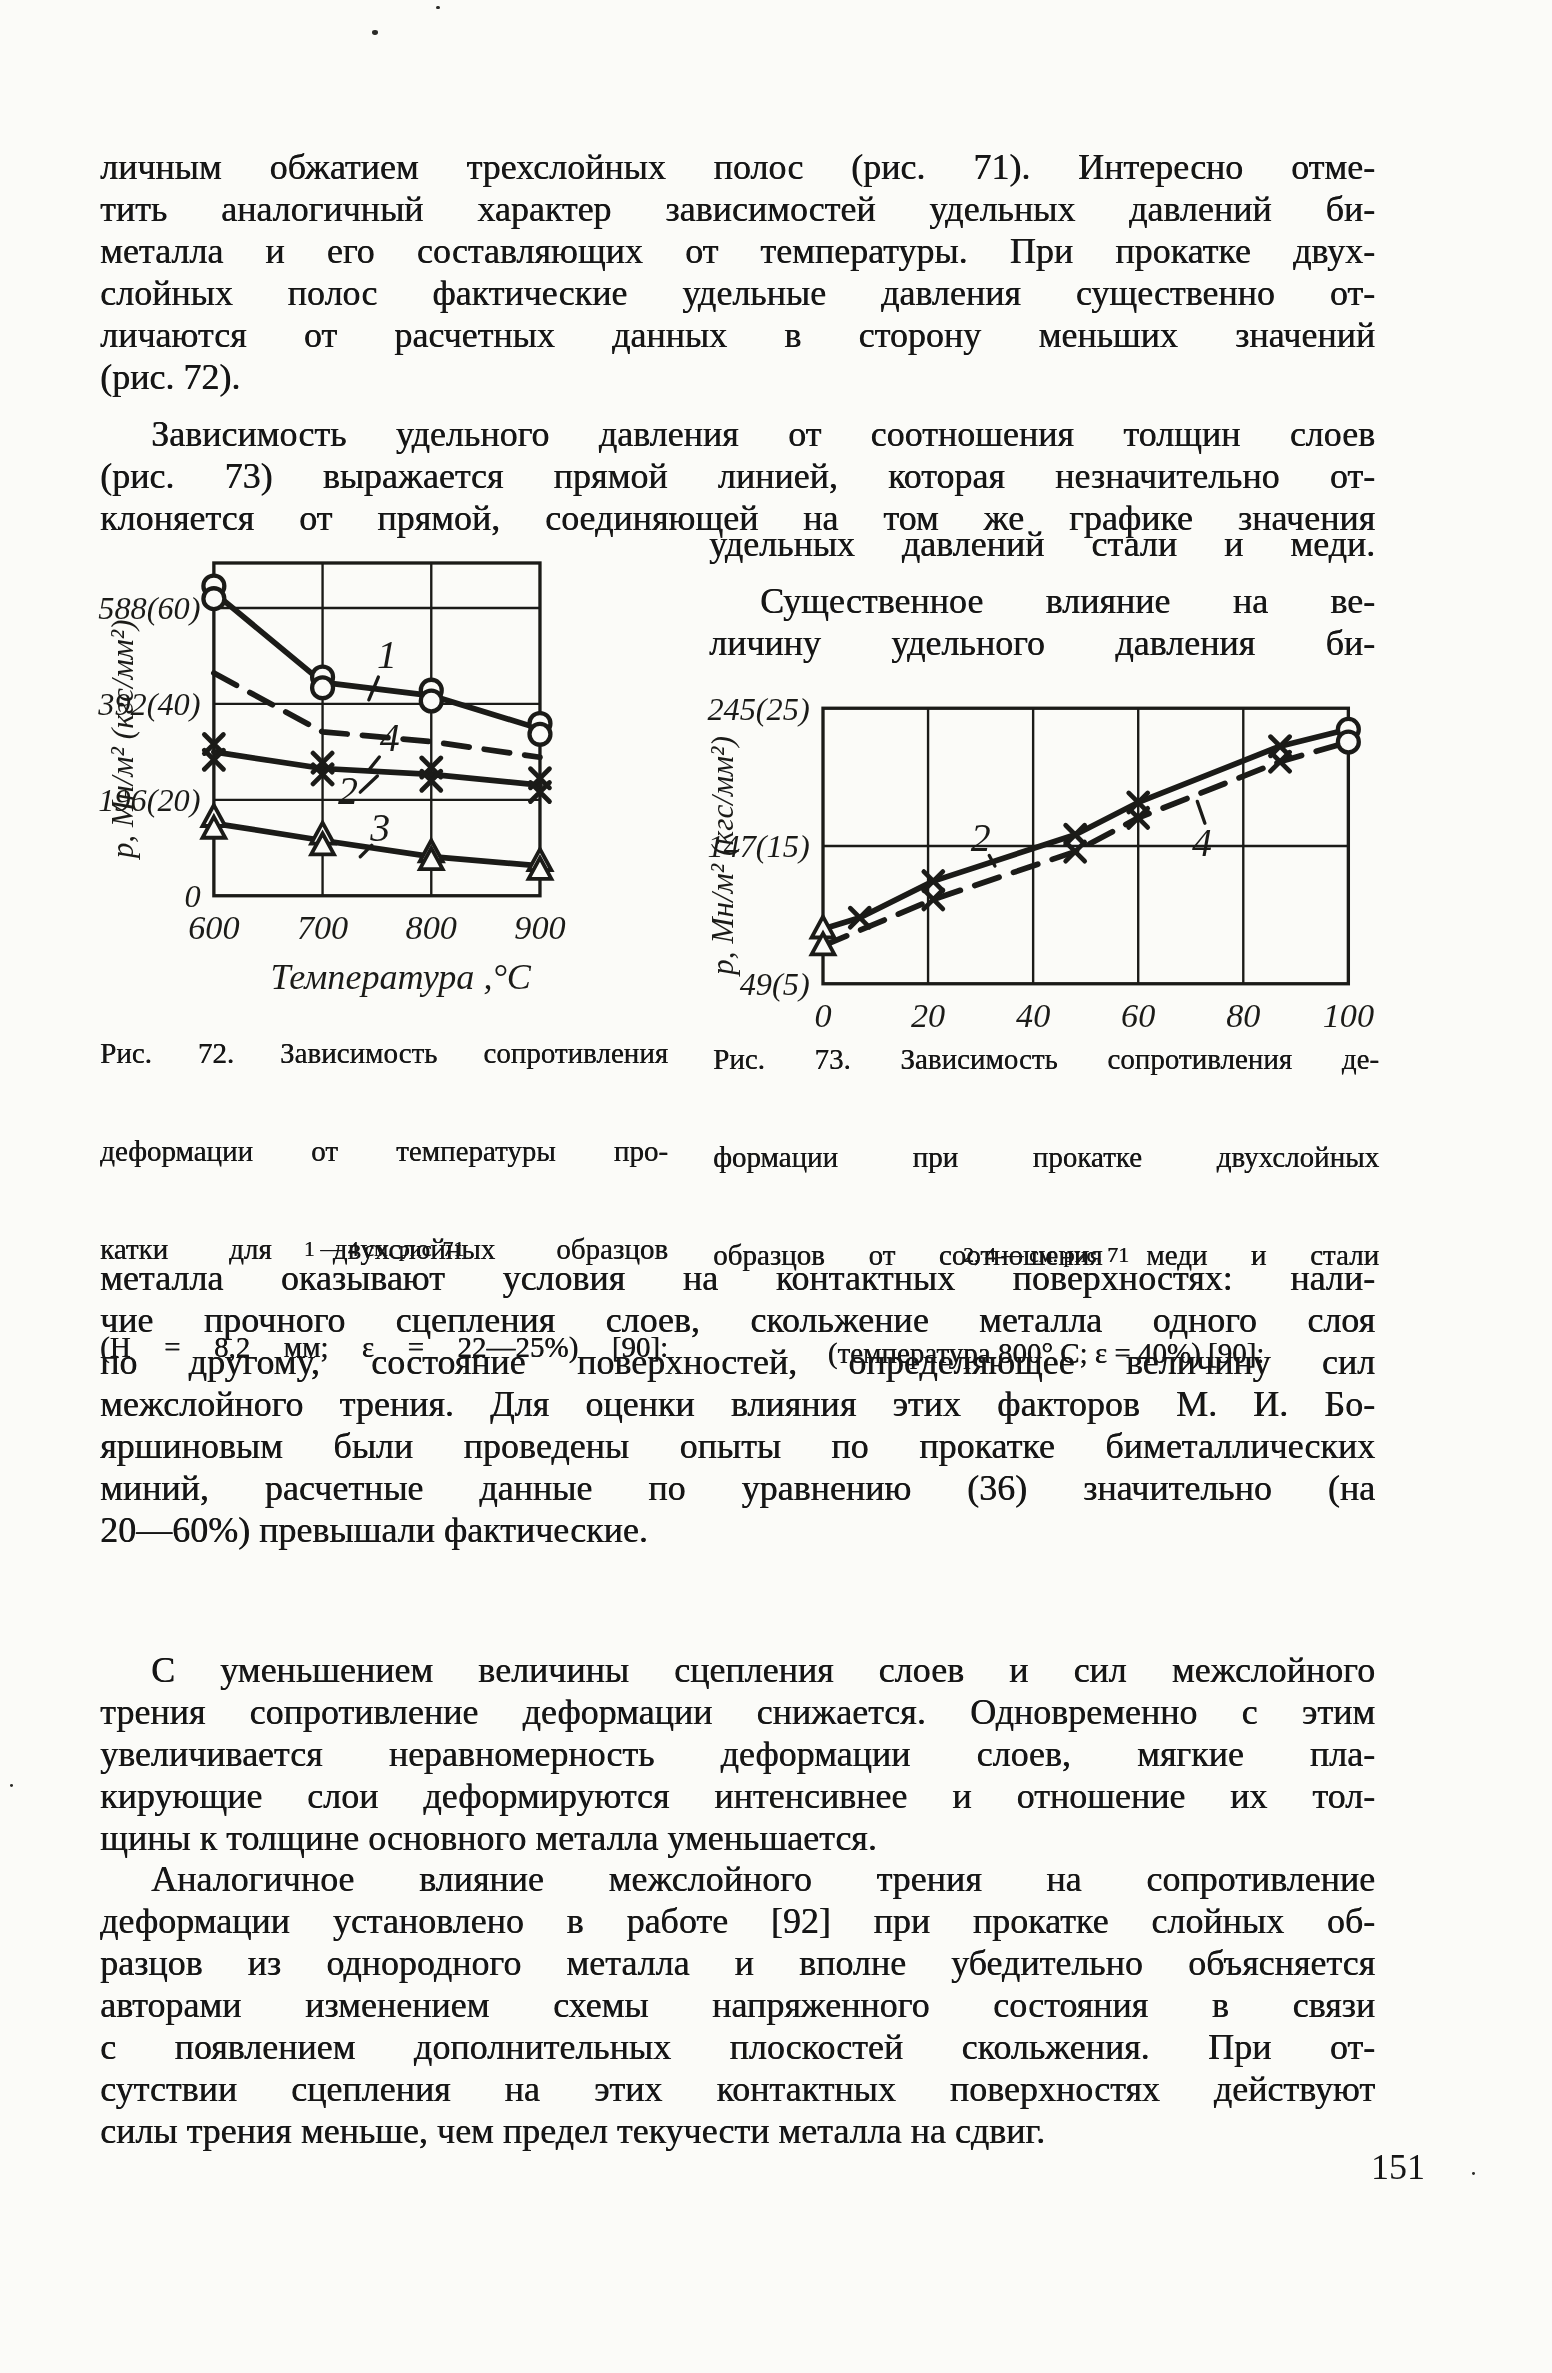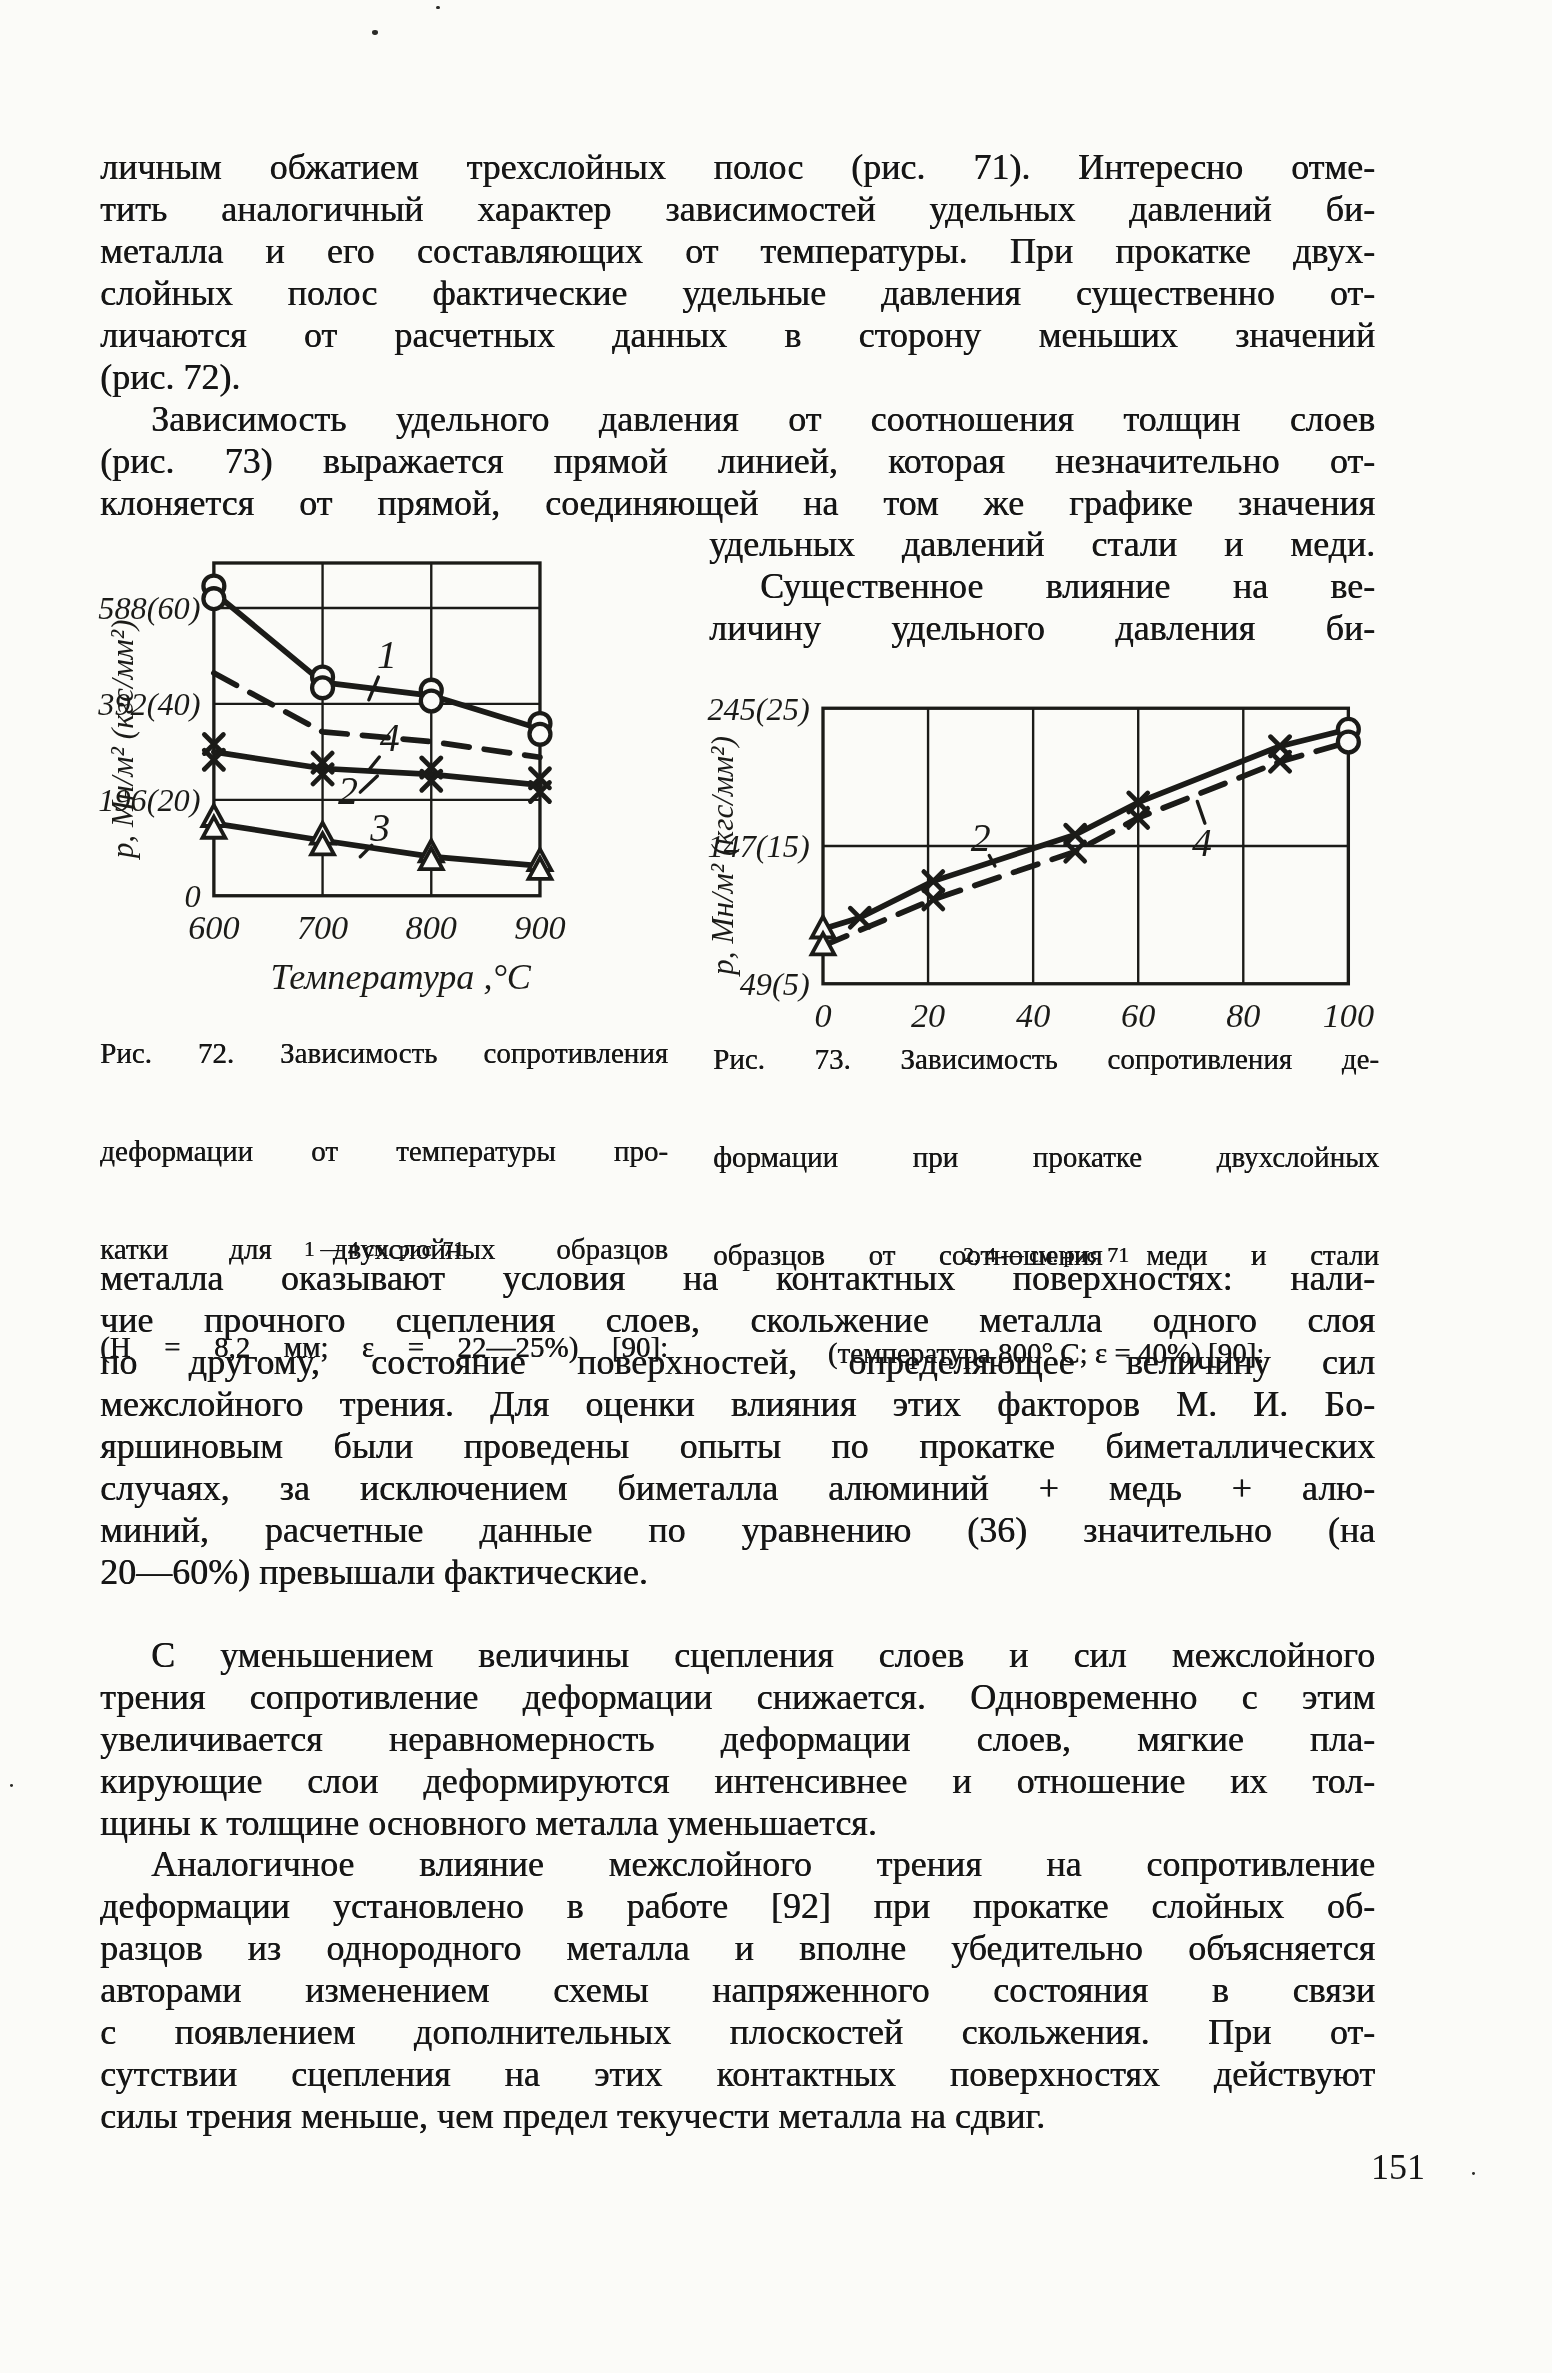--- a/index.html
+++ b/index.html
@@ -2,21 +2,21 @@
 <html style="font-size:15px"><head>
 <meta charset="utf-8">
 <style>
   html,body{margin:0;padding:0;}
   body{width:1552px;height:2374px;position:relative;background:#fbfbf8;
        font-family:"Liberation Serif","DejaVu Serif",serif;color:#161616;overflow:hidden;}
   .tb{position:absolute;left:100px;width:1275px;font-size:36px;line-height:42px;}
   .tb div{height:42px;text-shadow:0.5px 0 0 currentColor;}
   .j{text-align:justify;}
   .j::after{content:"";display:inline-block;width:100%;height:0;line-height:0;vertical-align:top;}
-  .ind{text-indent:51px;}
+  .ind{text-indent:51px;margin-top:15px;}
   .rc{left:709px;width:666px;}
   .cap{position:absolute;font-size:29px;line-height:49px;}
   .cap div{text-shadow:0.4px 0 0 currentColor;}
   .leg{position:absolute;font-size:22px;text-align:center;text-shadow:0.3px 0 0 currentColor;}
   .chart{position:absolute;overflow:visible;}
   .chart text{font-family:"Liberation Serif","DejaVu Serif",serif;}
   .pagenum{position:absolute;left:1333px;top:2146px;font-size:36px;margin-left:38px;}
   .speck{position:absolute;background:#2b2b28;border-radius:50%;}
 </style>
 </head>
@@ -150,21 +150,20 @@
   <div style="text-align:center">(температура 800° С; ε = 40%) [90]:</div>
 </div>
 <div class="leg" style="left:713px;width:666px;top:1242px">2, 4 — см. рис. 71</div>
 
 <div class="tb" id="p3" style="top:1257px">
   <div class="j">металла оказывают условия на контактных поверхностях: нали-</div>
   <div class="j">чие прочного сцепления слоев, скольжение металла одного слоя</div>
   <div class="j">по другому, состояние поверхностей, определяющее величину сил</div>
   <div class="j">межслойного трения. Для оценки влияния этих факторов М. И. Бо-</div>
   <div class="j">яршиновым были проведены опыты по прокатке биметаллических</div>
-  <div class="j">случаях, за исключением биметалла алюминий + медь + алю-</div>
   <div class="j">миний, расчетные данные по уравнению (36) значительно (на</div>
   <div>20—60%) превышали фактические.</div>
 </div>
 
 <div class="tb" id="p4" style="top:1634px">
   <div class="j ind">С уменьшением величины сцепления слоев и сил межслойного</div>
   <div class="j">трения сопротивление деформации снижается. Одновременно с этим</div>
   <div class="j">увеличивается неравномерность деформации слоев, мягкие пла-</div>
   <div class="j">кирующие слои деформируются интенсивнее и отношение их тол-</div>
   <div>щины к толщине основного металла уменьшается.</div>

